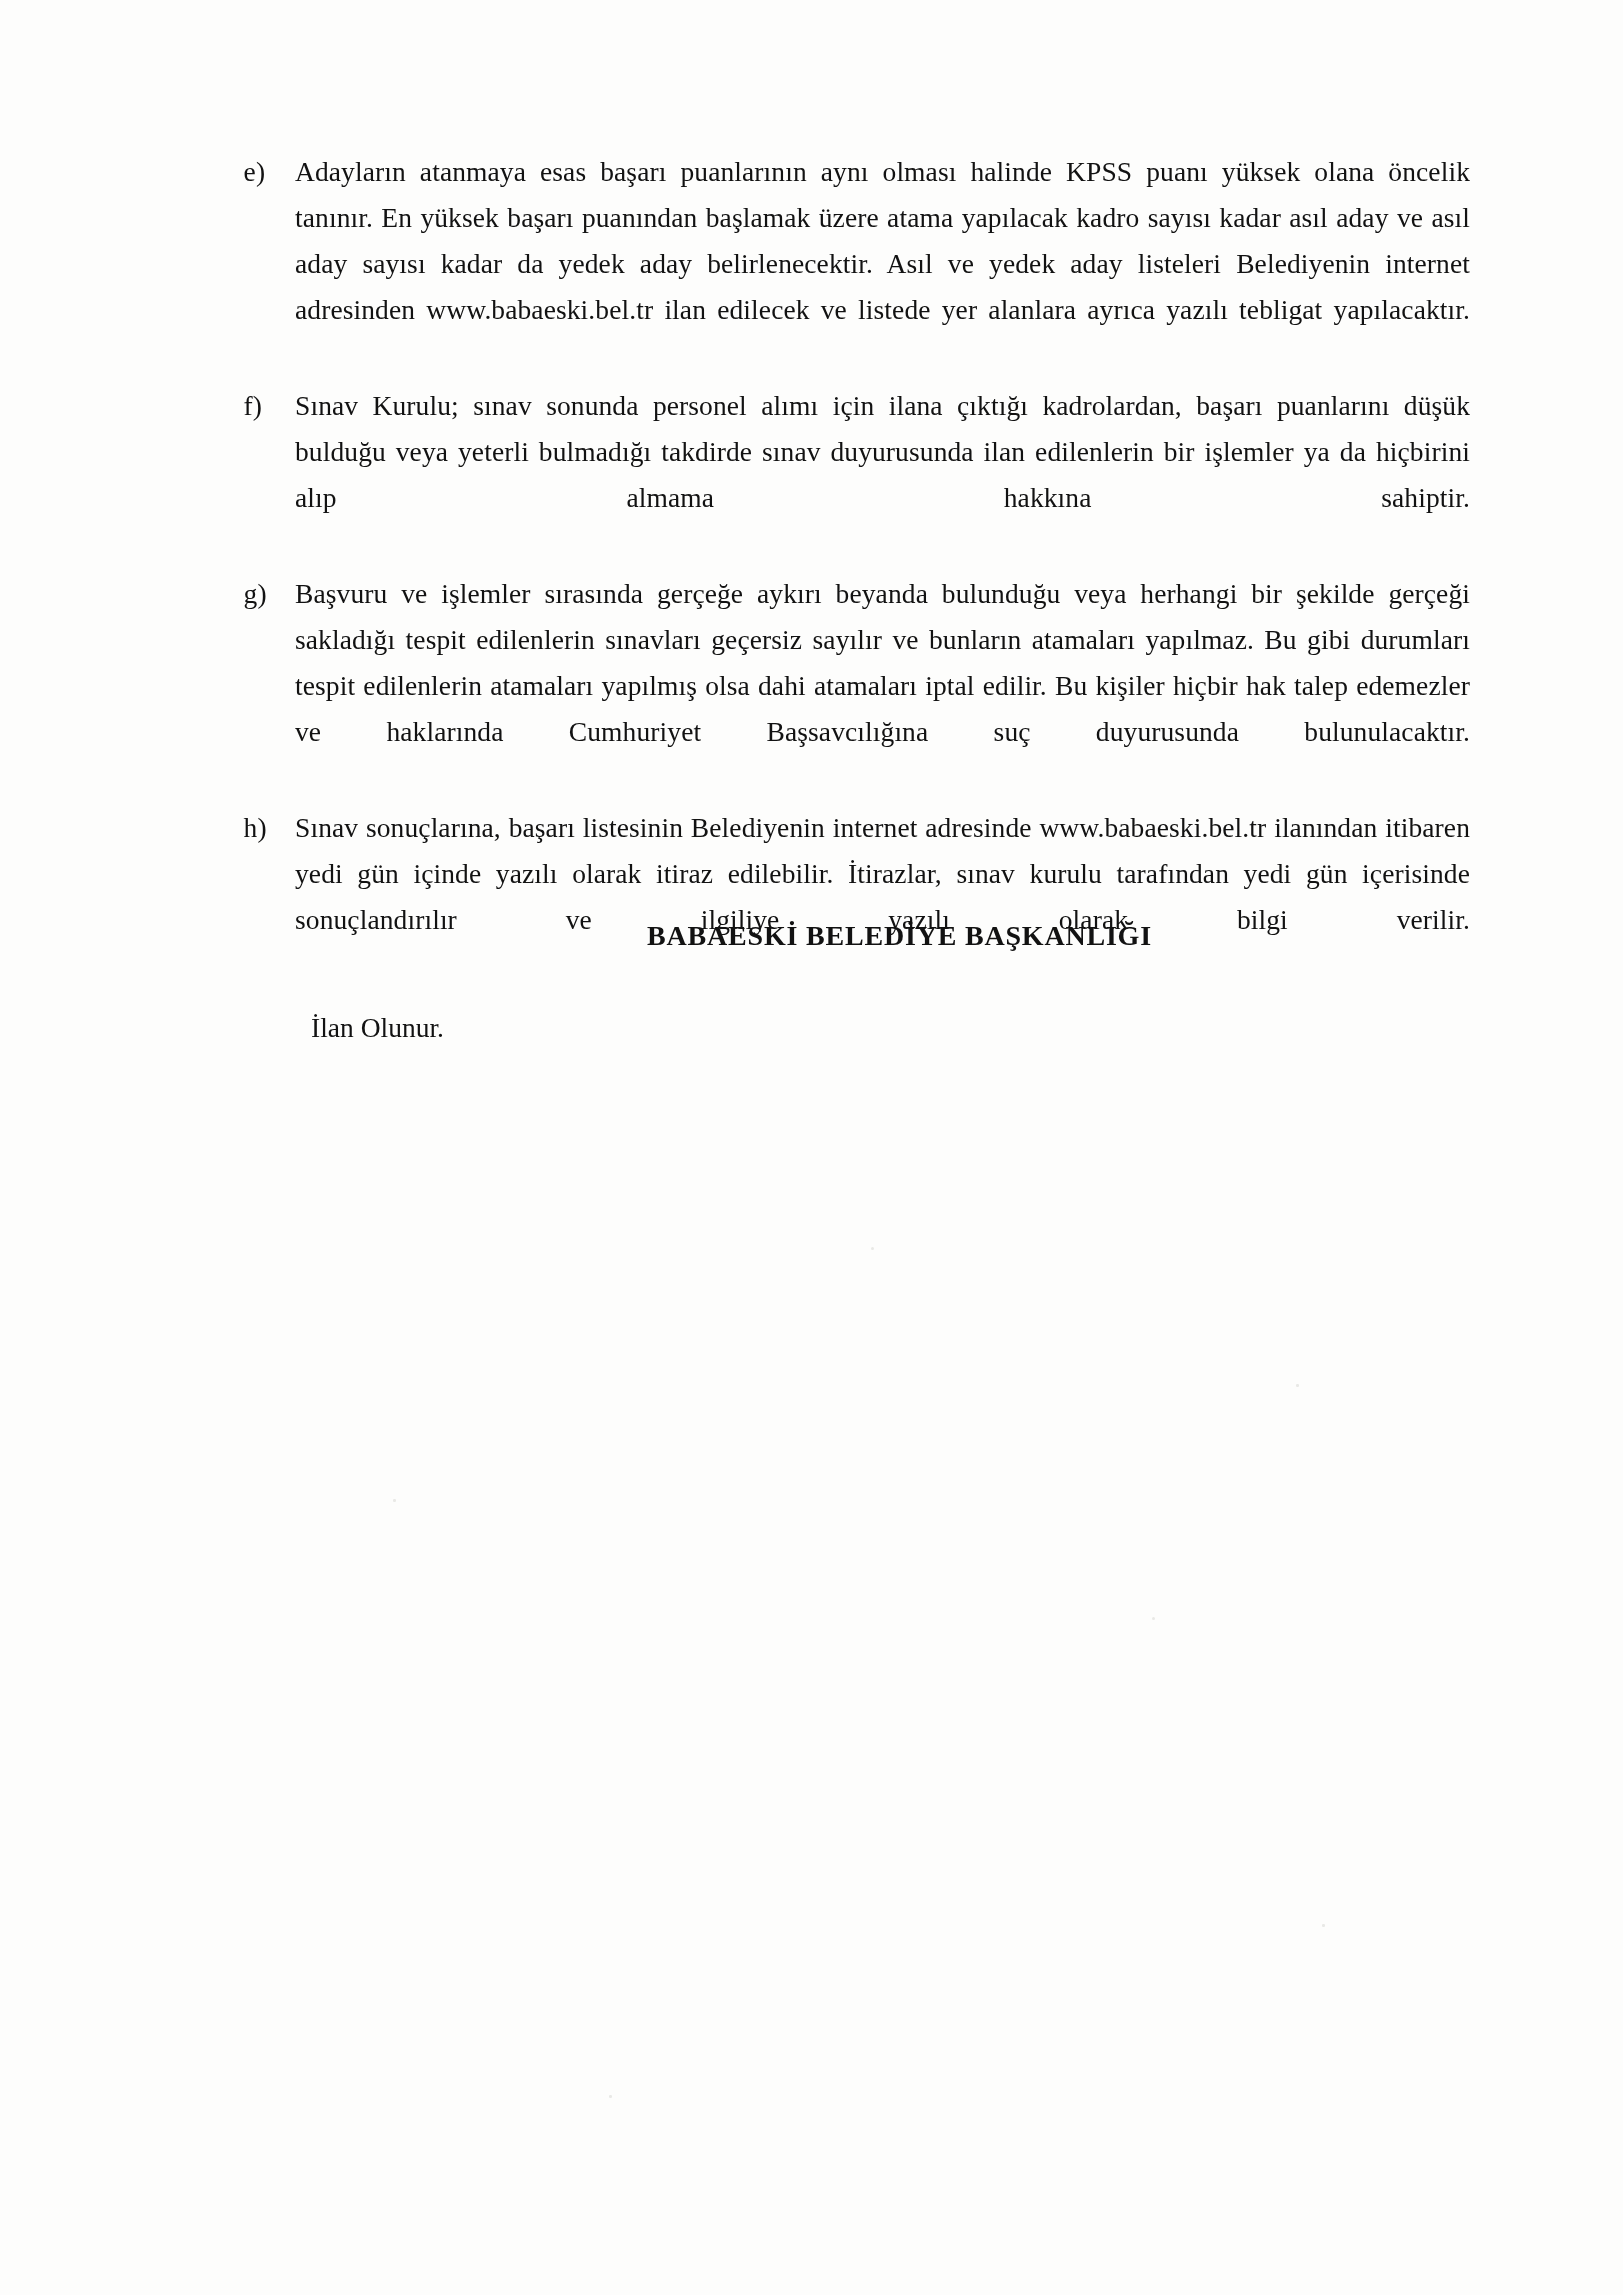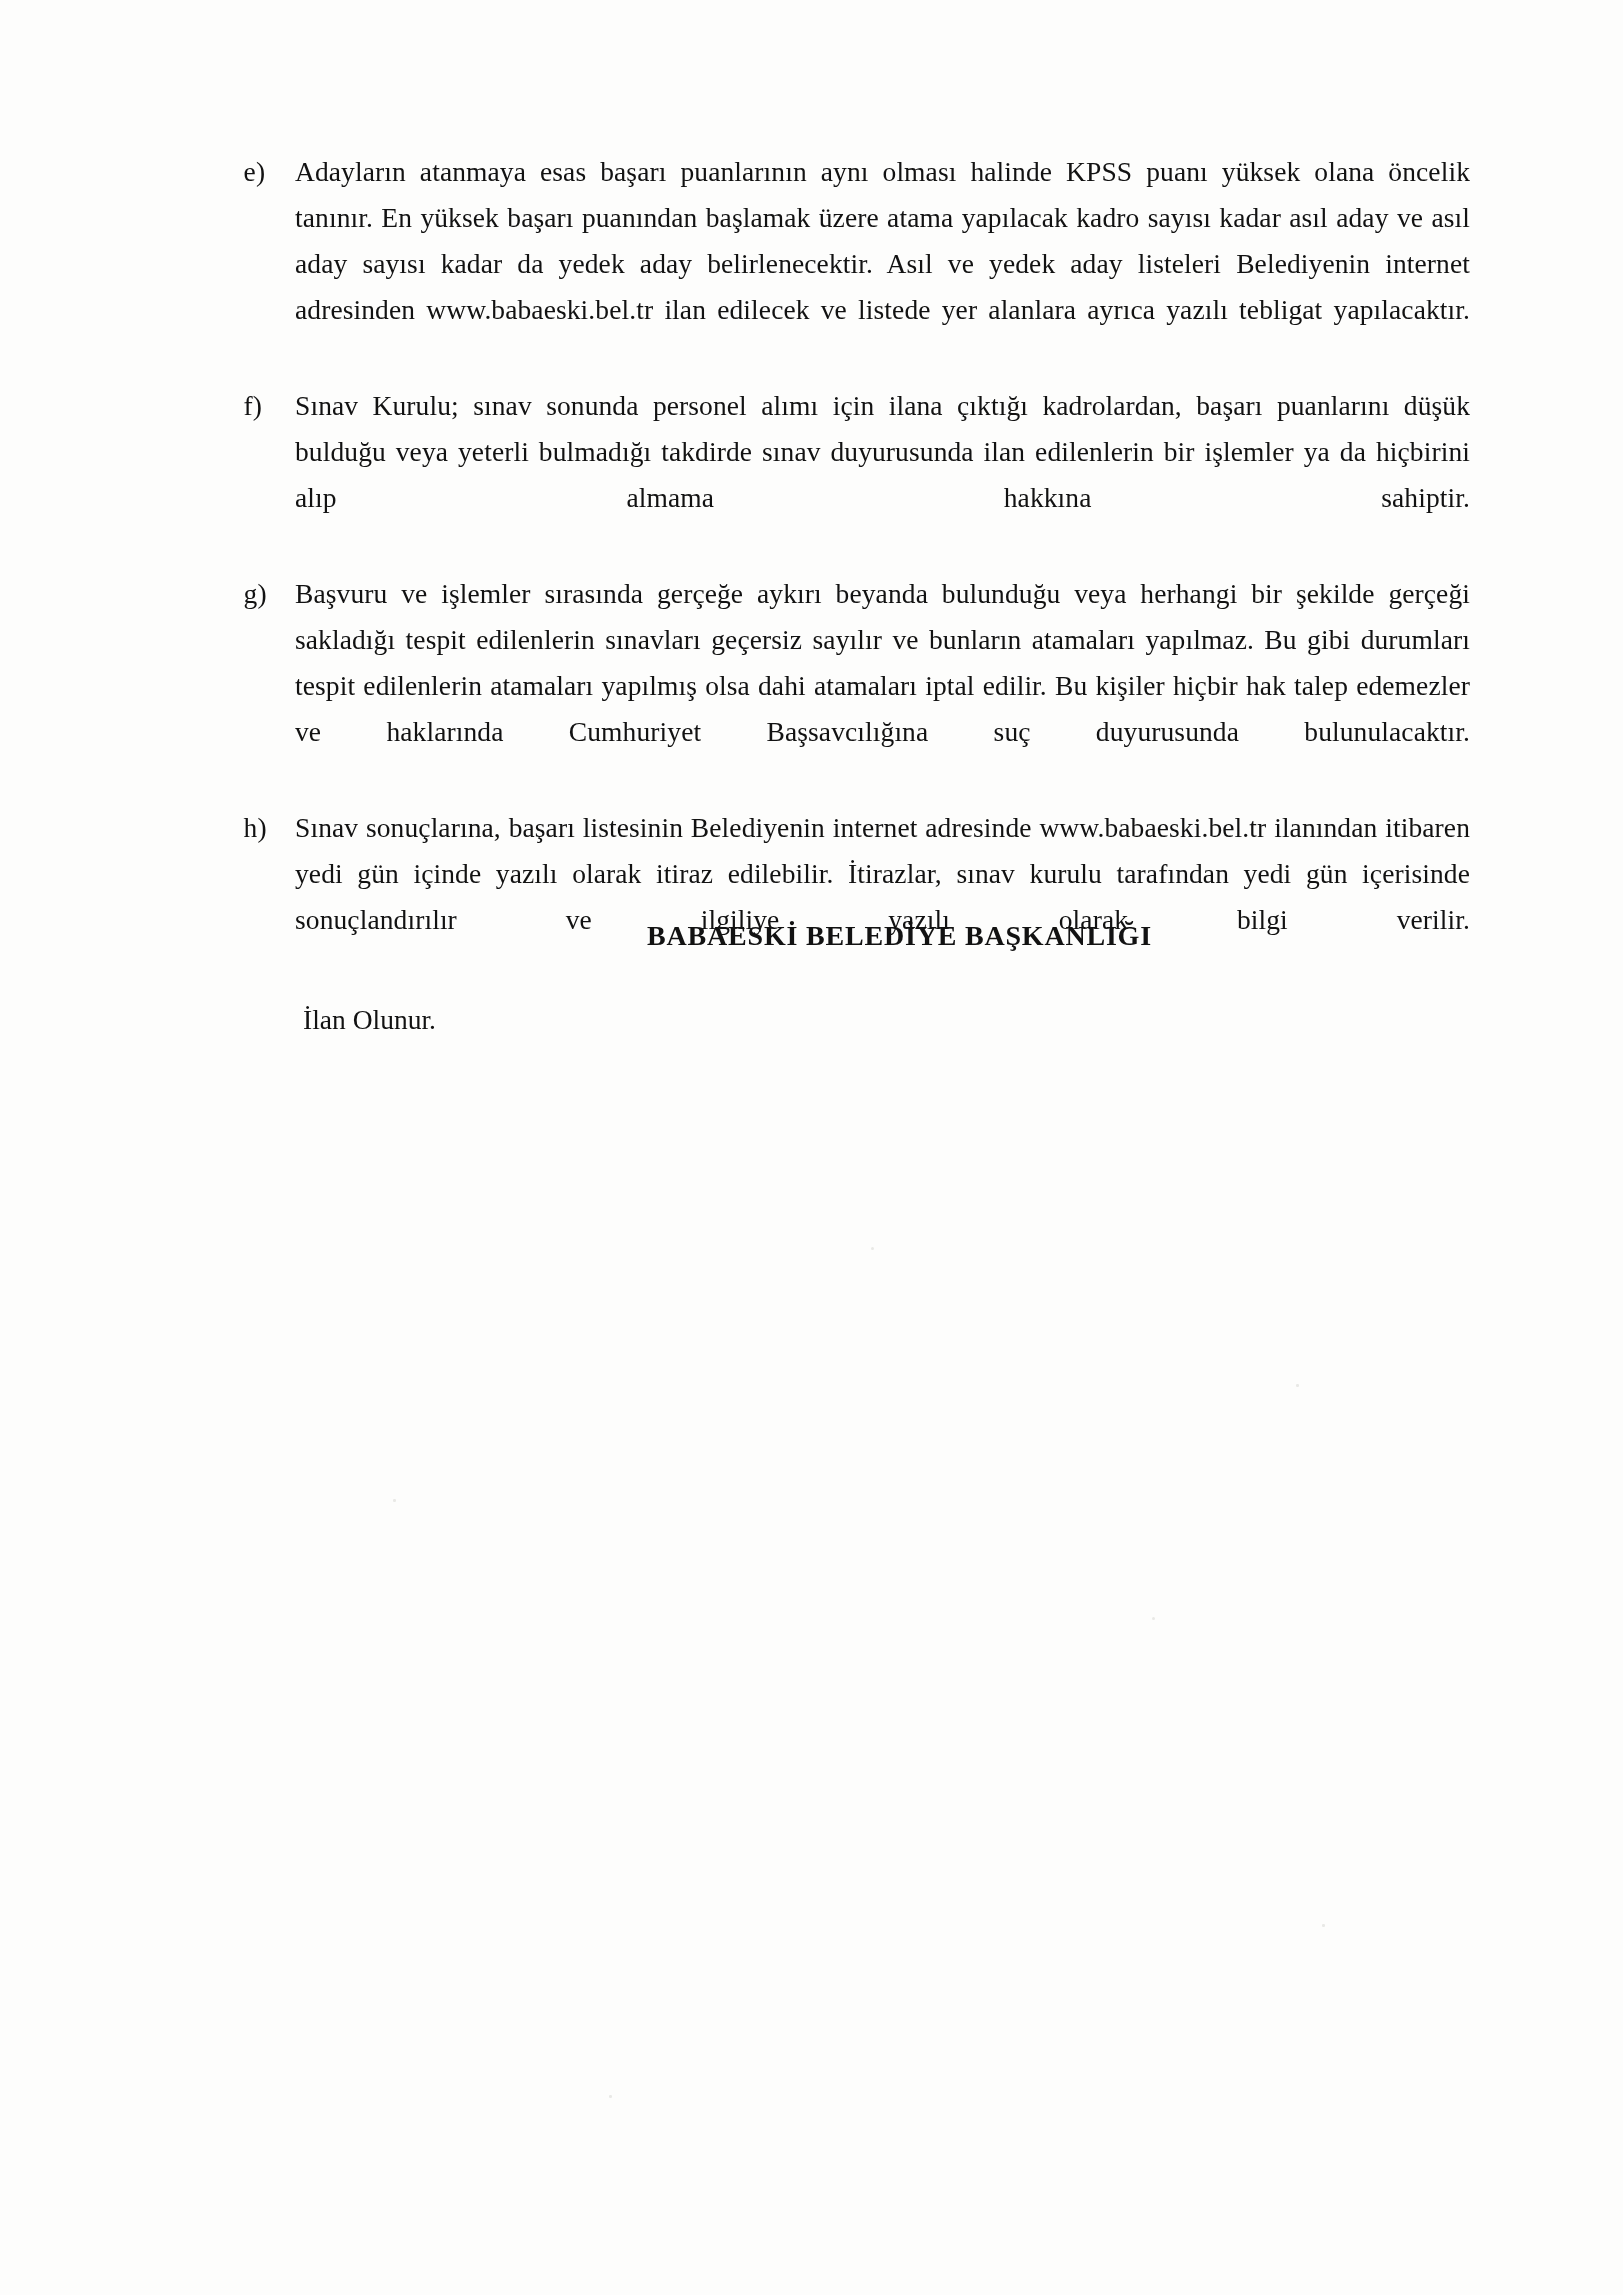--- a/index.html
+++ b/index.html
@@ -59,21 +59,21 @@
   
   .clause-body::after {
     content: "";
     display: inline-block;
     width: 100%;
   }
 
   .tail-line {
     font-size: 27.5px;
     line-height: 46px;
-    margin: 8px;
+    margin: 16px;
     padding-left: 54px;
     text-align: left;
   }
 
   .signature {
     position: absolute;
     left: 241px;
     top: 915px;
     width: 1229px;
     text-align: center;

